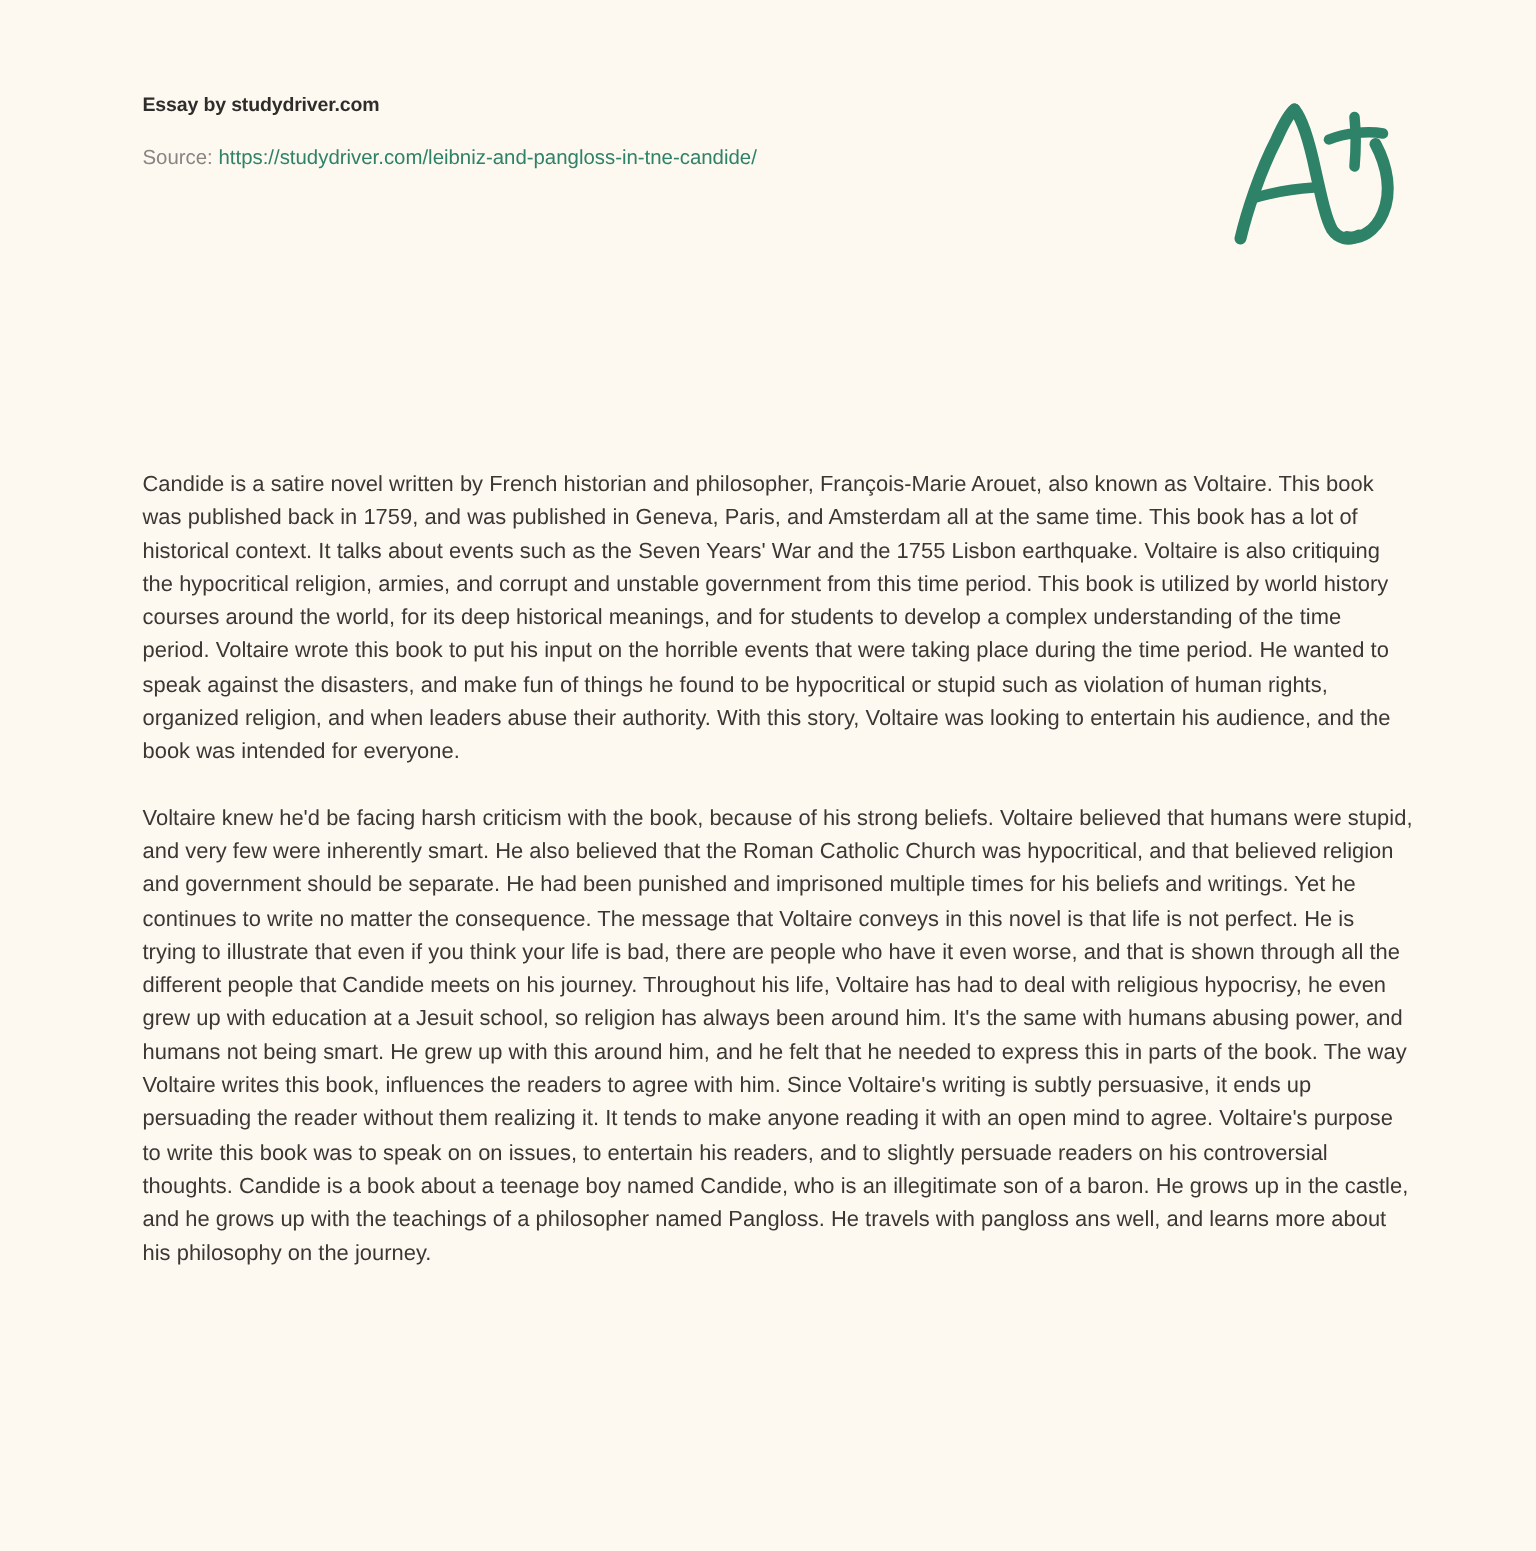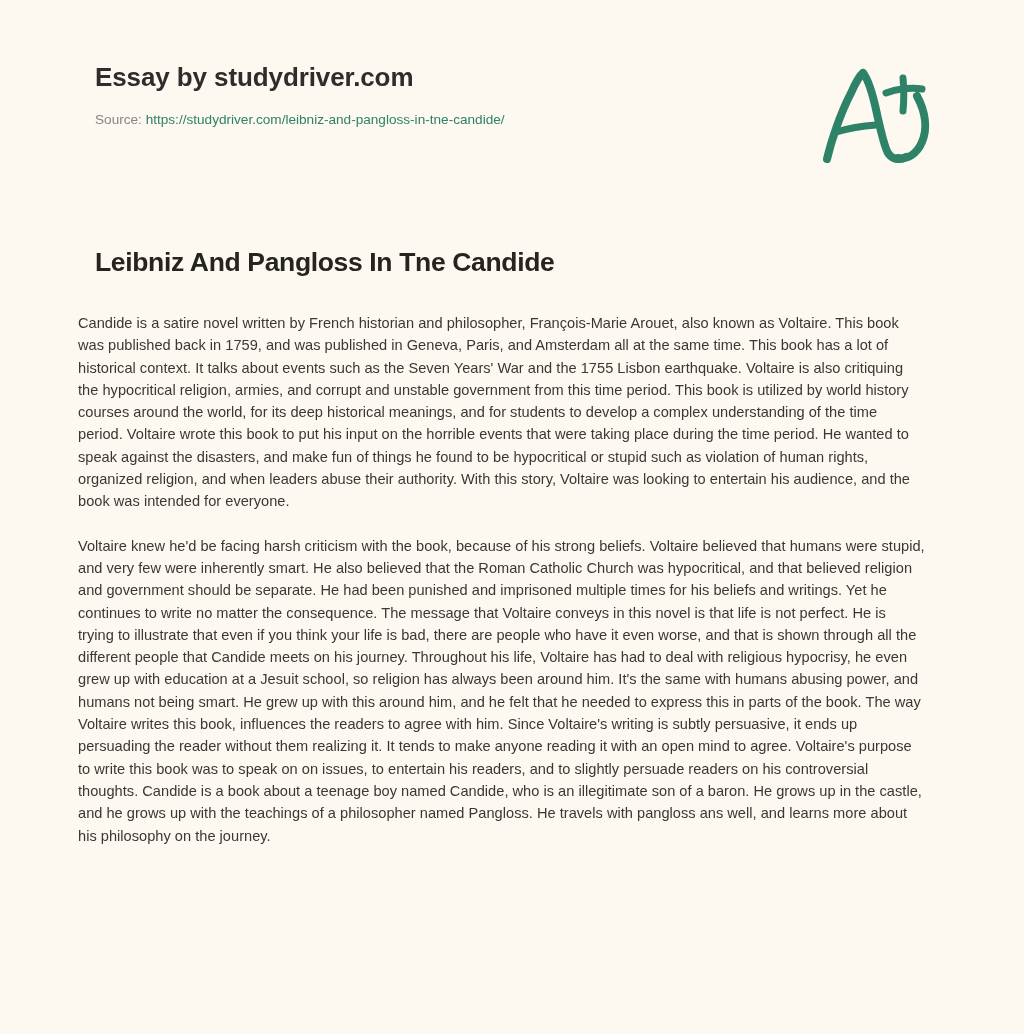--- a/index.html
+++ b/index.html
@@ -24,21 +24,21 @@
 
   
   .header {
     position: absolute;
     left: 95px;
     top: 62px;
     width: 845px;
   }
 
   .brand-line {
-    font-size: 26px;
+    font-size: 13px;
     font-weight: bold;
     color: #2f2d2b;
     letter-spacing: -0.1px;
     line-height: 1.2;
     margin: 0;
   }
 
   .source-line {
     margin: 0;
     padding-top: 18px;
@@ -75,21 +75,21 @@
     font-size: 26.5px;
     font-weight: bold;
     color: #26241f;
     letter-spacing: -0.35px;
     line-height: 1.2;
   }
 
   
   .article {
     position: absolute;
-    left: 78px;
+    left: 95px;
     top: 312px;
     width: 847px;
   }
   .article p {
     margin: 0 0 22px 0;
     font-size: 14.6px;
     line-height: 22.3px;
     color: #3b3834;
     text-align: left;
     letter-spacing: 0.02px;
@@ -122,20 +122,19 @@
 
         <path d="M85 16 C86 26 86 38 85 49" stroke-width="7"></path>
 
         <path d="M68 31 C78 27 93 25 104 27" stroke-width="7"></path>
 
         <path d="M99 34 C107 49 110 66 104 80 C99 92 89 98 80 96" stroke-width="8"></path>
       </g>
     </svg>
   </div>
 
-  <h1 class="title">Leibniz And Pangloss In Tne Candide</h1>
 
   <div class="article">
     <p>Candide is a satire novel written by French historian and philosopher, François-Marie Arouet, also known as Voltaire. This book was published back in 1759, and was published in Geneva, Paris, and Amsterdam all at the same time. This book has a lot of historical context. It talks about events such as the Seven Years' War and the 1755 Lisbon earthquake. Voltaire is also critiquing the hypocritical religion, armies, and corrupt and unstable government from this time period. This book is utilized by world history courses around the world, for its deep historical meanings, and for students to develop a complex understanding of the time period. Voltaire wrote this book to put his input on the horrible events that were taking place during the time period. He wanted to speak against the disasters, and make fun of things he found to be hypocritical or stupid such as violation of human rights, organized religion, and when leaders abuse their authority. With this story, Voltaire was looking to entertain his audience, and the book was intended for everyone.</p>
     <p>Voltaire knew he'd be facing harsh criticism with the book, because of his strong beliefs. Voltaire believed that humans were stupid, and very few were inherently smart. He also believed that the Roman Catholic Church was hypocritical, and that believed religion and government should be separate. He had been punished and imprisoned multiple times for his beliefs and writings. Yet he continues to write no matter the consequence. The message that Voltaire conveys in this novel is that life is not perfect. He is trying to illustrate that even if you think your life is bad, there are people who have it even worse, and that is shown through all the different people that Candide meets on his journey. Throughout his life, Voltaire has had to deal with religious hypocrisy, he even grew up with education at a Jesuit school, so religion has always been around him. It's the same with humans abusing power, and humans not being smart. He grew up with this around him, and he felt that he needed to express this in parts of the book. The way Voltaire writes this book, influences the readers to agree with him. Since Voltaire's writing is subtly persuasive, it ends up persuading the reader without them realizing it. It tends to make anyone reading it with an open mind to agree. Voltaire's purpose to write this book was to speak on on issues, to entertain his readers, and to slightly persuade readers on his controversial thoughts. Candide is a book about a teenage boy named Candide, who is an illegitimate son of a baron. He grows up in the castle, and he grows up with the teachings of a philosopher named Pangloss. He travels with pangloss ans well, and learns more about his philosophy on the journey.</p>
   </div>
 
 </div>
 
 </body></html>

